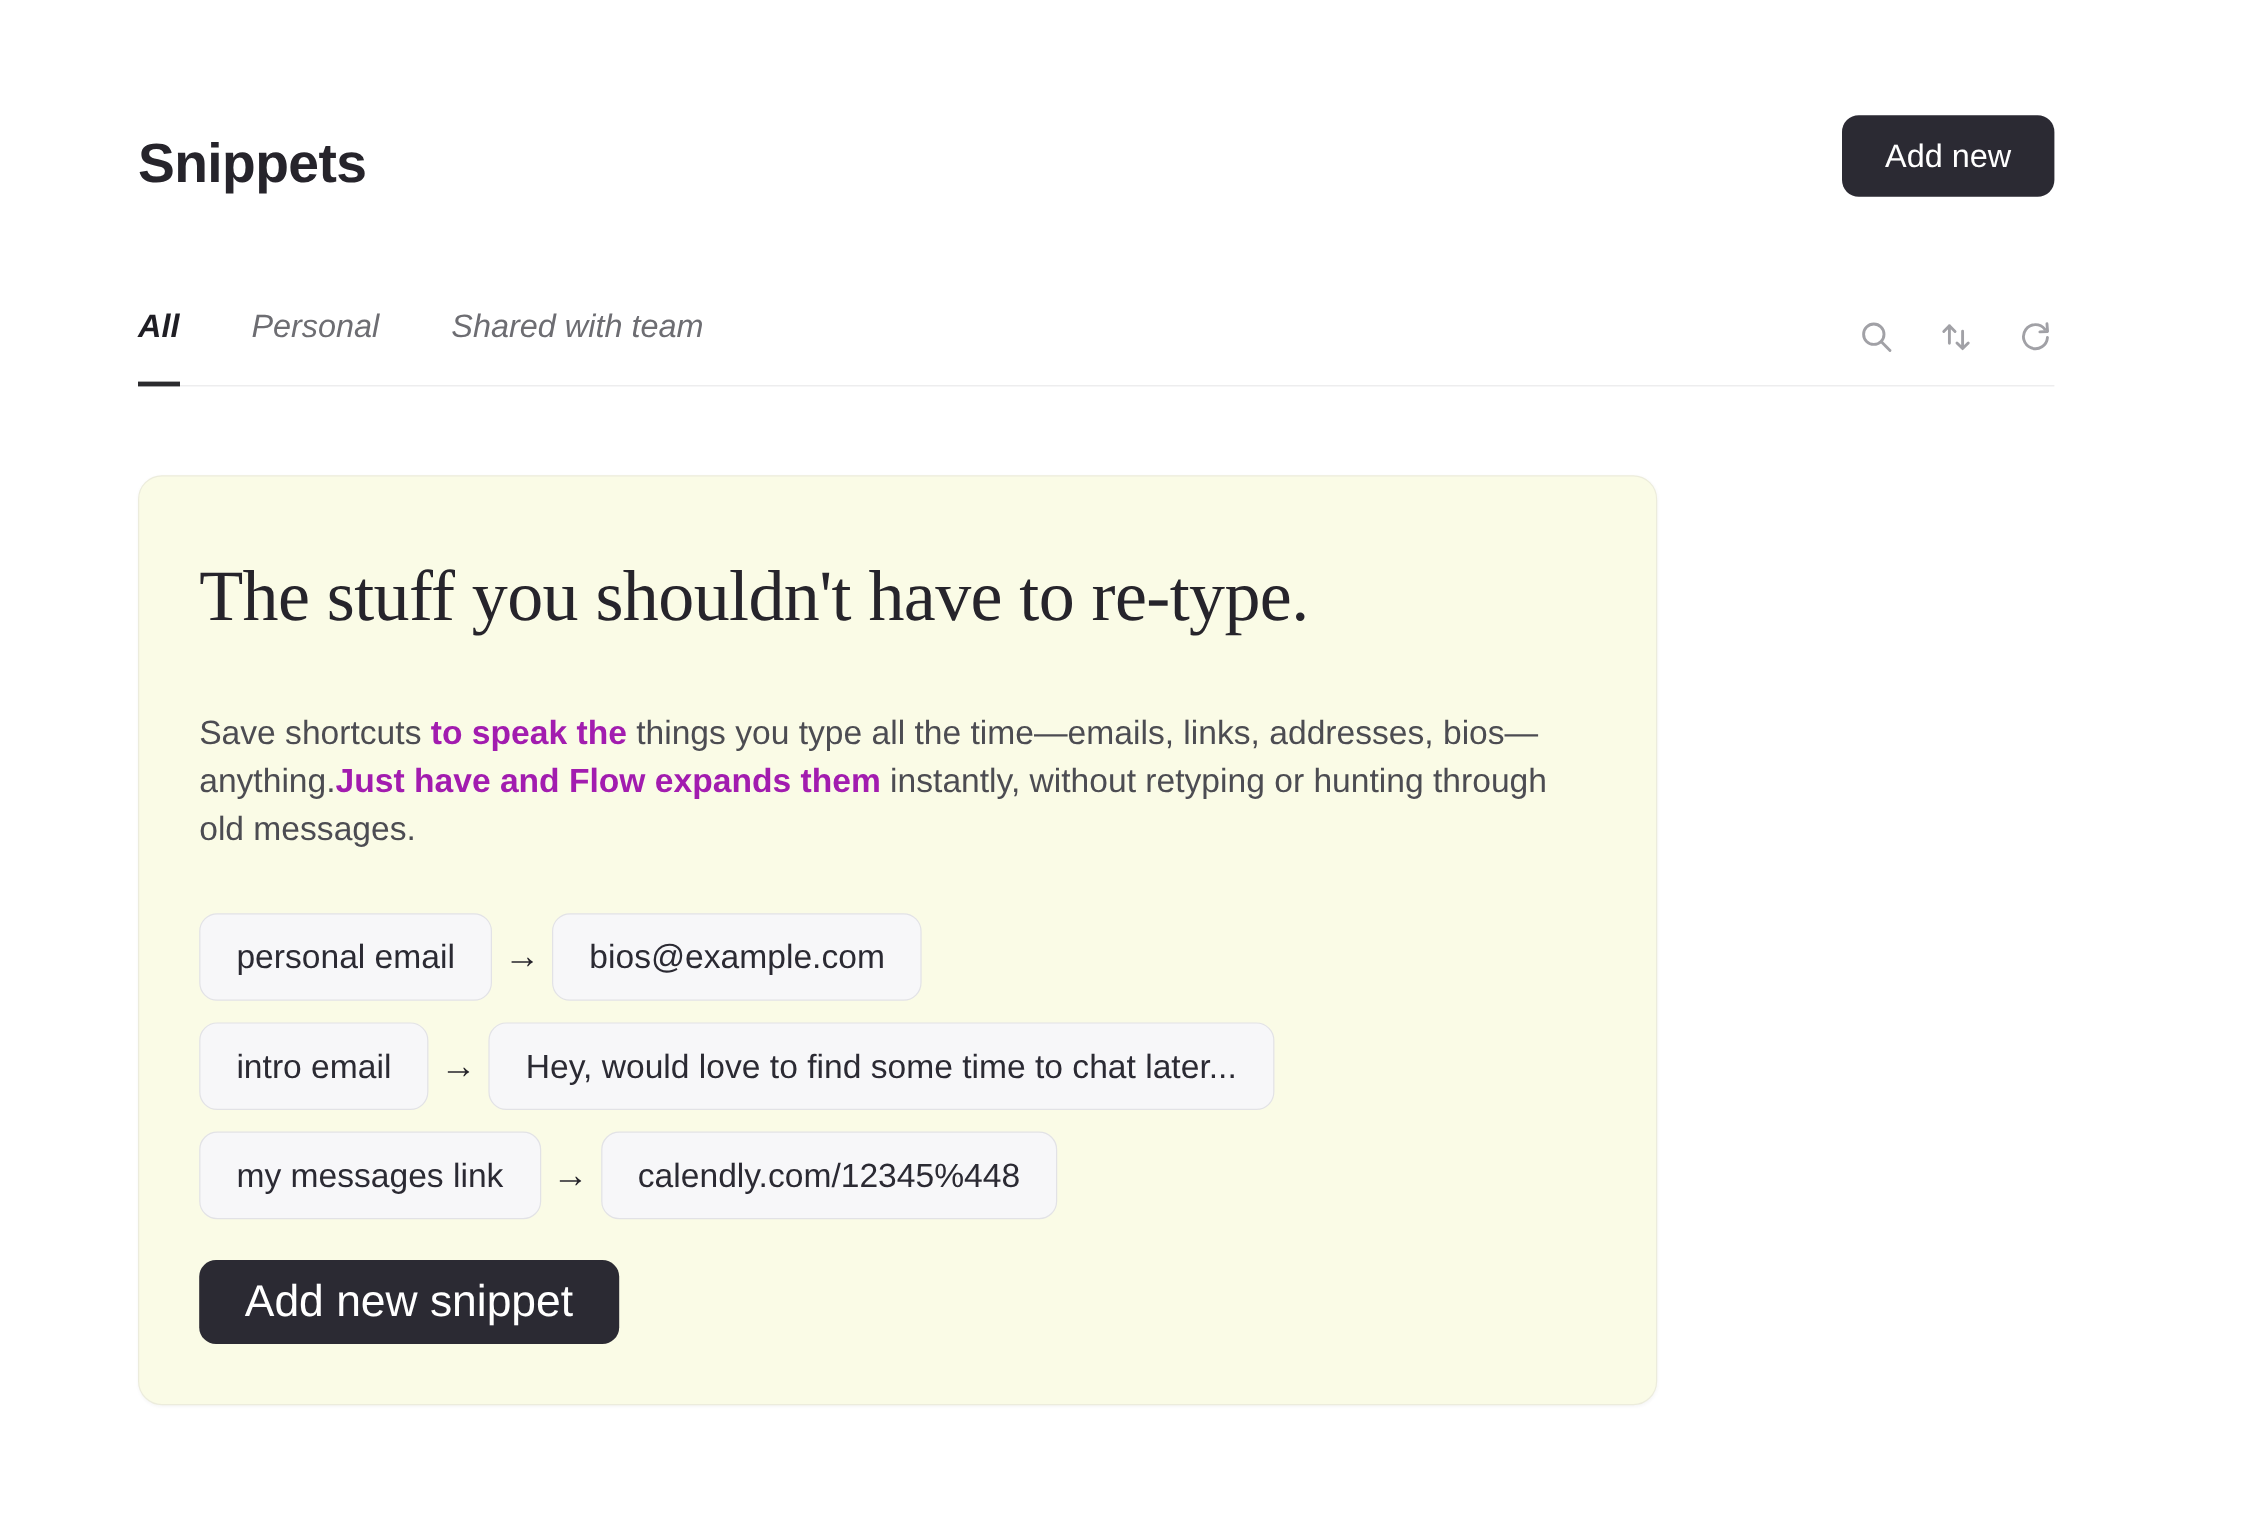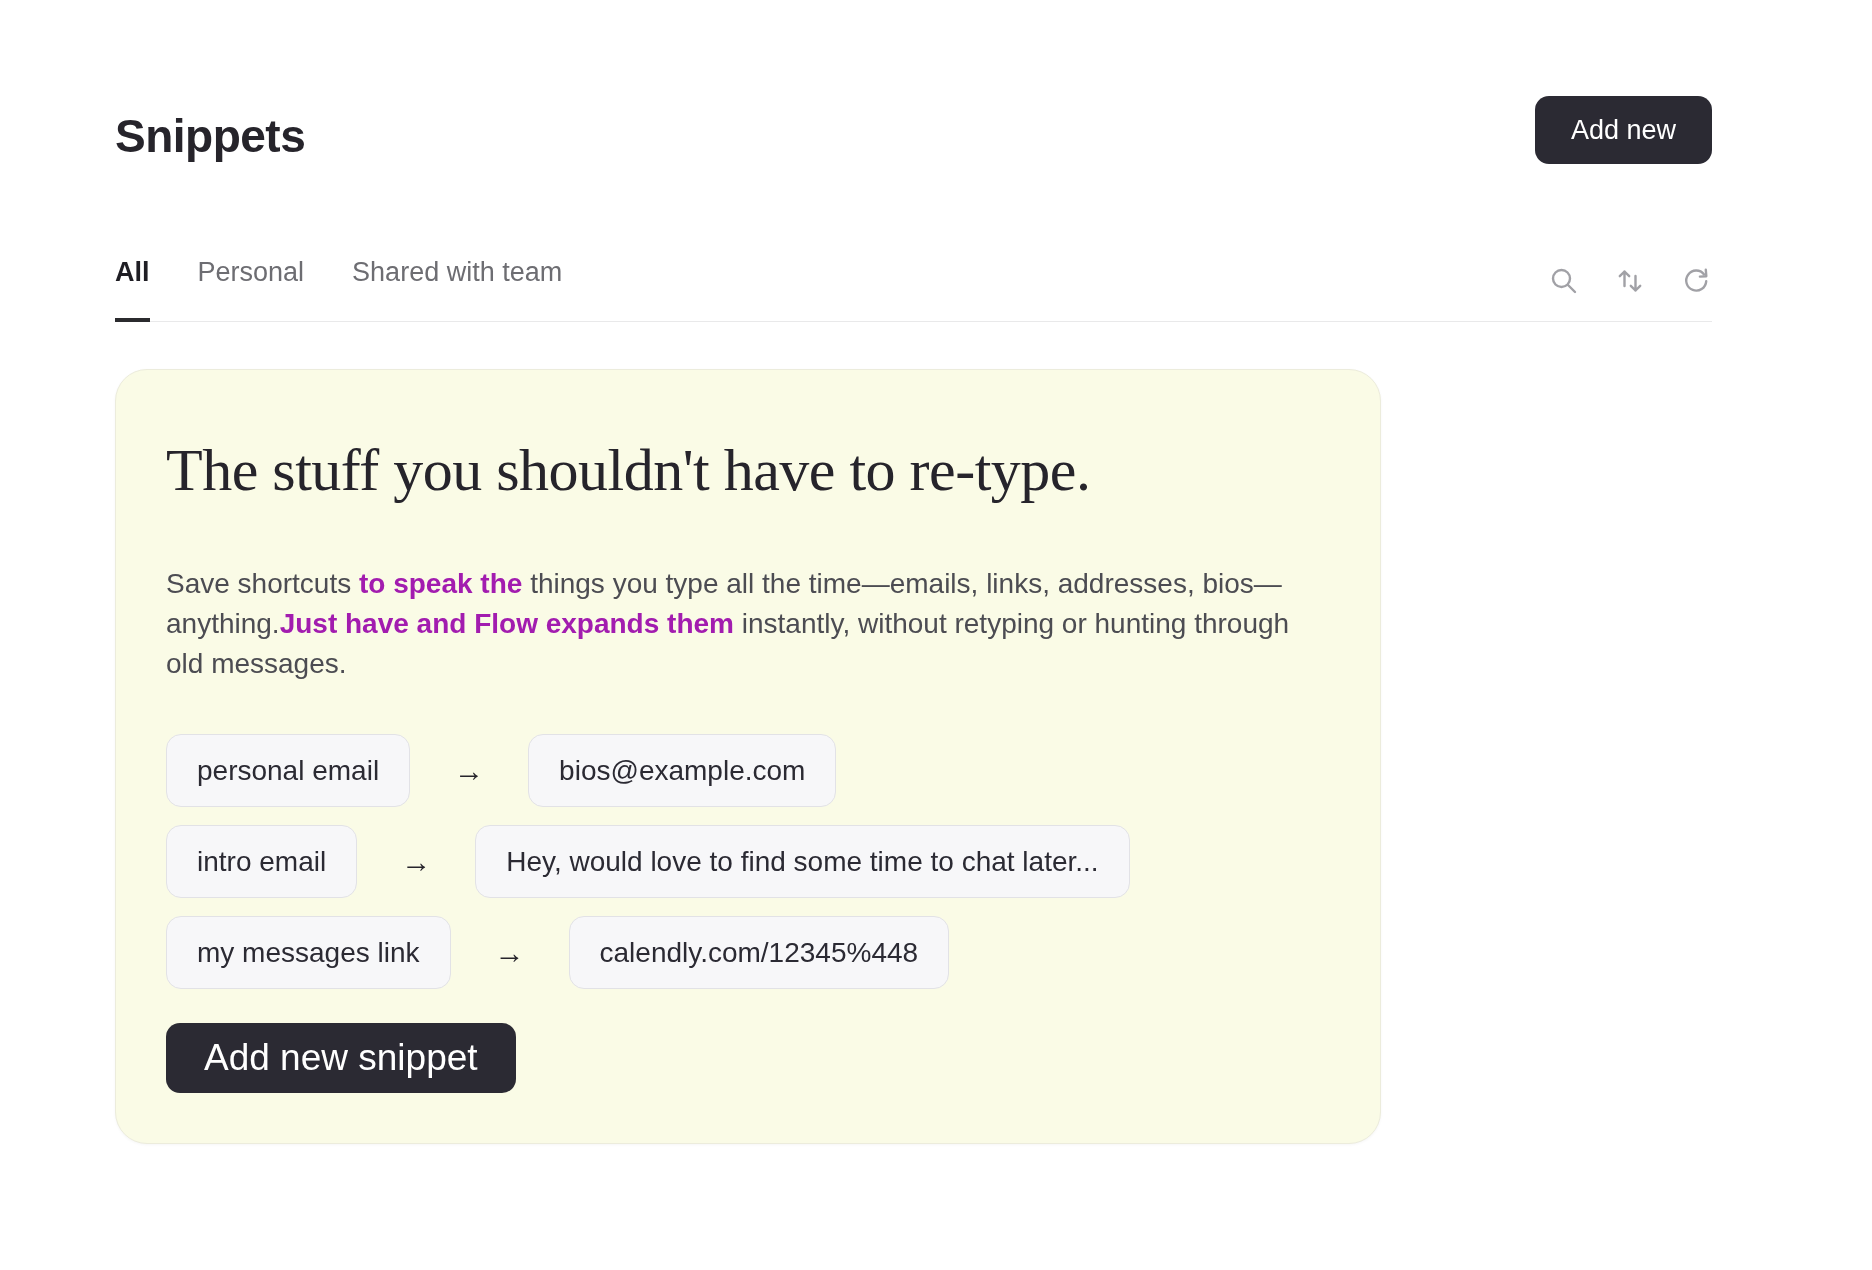--- a/index.html
+++ b/index.html
@@ -10,37 +10,37 @@
   
   .header { display:flex; justify-content:space-between; align-items:flex-end; padding-top:96px; }
   .page-title { font-size:46px; font-weight:700; letter-spacing:-0.5px; line-height:56px; color:#26242b; }
   .btn-dark { background:#2b2a33; color:#ffffff; border:none; border-radius:14px;
     font-family:"Liberation Sans", sans-serif; font-size:27px; font-weight:400;
     padding:18px 36px; cursor:pointer; line-height:32px; }
 
   
   .tabsrow { display:flex; justify-content:space-between; align-items:flex-end;
     margin-top:92px; border-bottom:1px solid #e9e9ea; }
-  .tabs { display:flex; gap:48px; }
+  .tabs { display:flex; gap:60px;font-style:italic; }
   .tab { font-size:27px; line-height:32px; color:#6d6d72; padding-bottom:30px;
     border-bottom:4px solid transparent; margin-bottom:-1px; cursor:pointer; }
   .tab.active { color:#1f1e24; font-weight:700; border-bottom-color:#2b2b2e; }
   .toolbar-icons { display:flex; gap:34px; align-items:center; padding-bottom:24px; }
   .icon-btn { width:32px; height:32px; background:none; border:none; padding:0; cursor:pointer; }
   .icon-btn svg { display:block; }
 
   
-  .card { margin-top:47px; width:1266px; background:#fafbe6; border:1px solid #ececdc;
-    border-radius:32px; padding:64px 50px 50px 50px; box-shadow:0 1px 3px rgba(0,0,0,0.04); }
+  .card { margin-top:74px; width:1266px; background:#fafbe6; border:1px solid #ececdc;
+    border-radius:20px; padding:64px 50px 50px 50px; box-shadow:0 1px 3px rgba(0,0,0,0.04); }
   .card-heading { font-family:"Liberation Serif", serif; font-weight:400;
     font-size:60px; line-height:72px; letter-spacing:-0.5px; color:#26242b; margin-bottom:58px; }
   .card-para { font-size:28px; line-height:40px; color:#4c4c52; max-width:1200px; margin-bottom:50px; }
   .card-para b { font-weight:700; color:#a21caf; }
 
-  .snippet-row { display:flex; align-items:center; gap:44px; margin-bottom:18px; }
+  .snippet-row { display:flex; align-items:center; gap:10px; margin-bottom:18px; }
   .pill { background:#f7f7f9; border:1.5px solid #e2e2e6; border-radius:15px;
     padding:19px 30px; font-size:28px; line-height:33px; color:#2b2a33; white-space:nowrap; }
   .arrow { font-size:30px; color:#26242b; line-height:33px; }
 
   .add-snippet { margin-top:34px; }
   .add-snippet .btn-dark { padding:19px 38px; font-size:37px; }
 </style>
 </head>
 <body>
 

